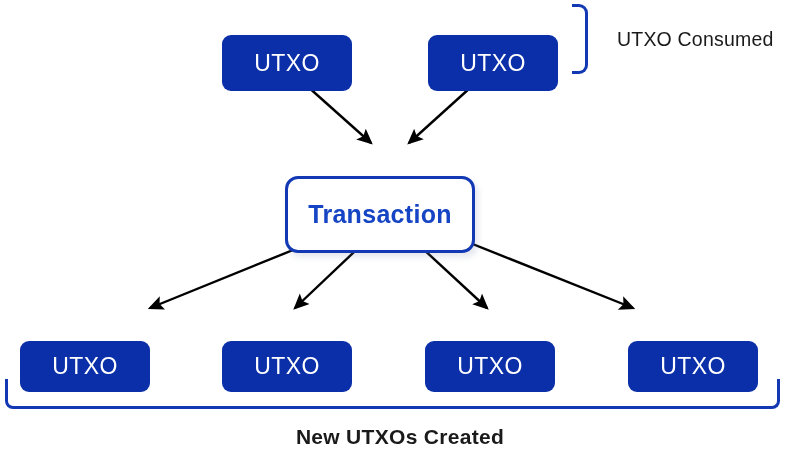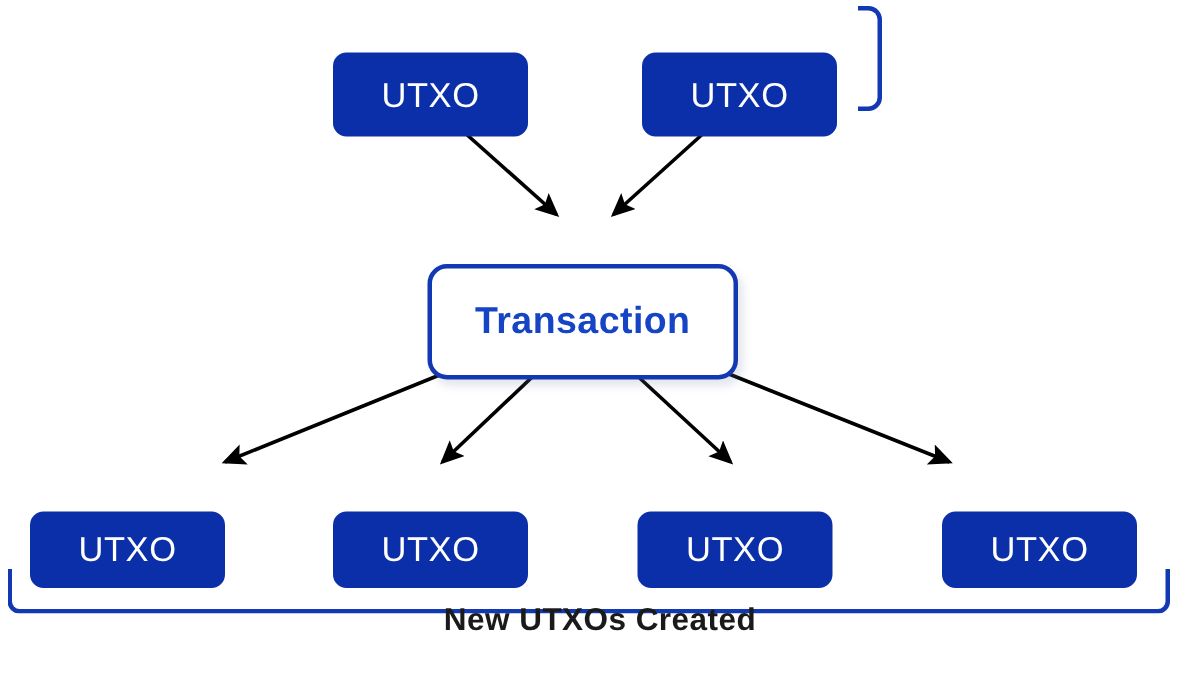--- a/index.html
+++ b/index.html
@@ -112,22 +112,23 @@
   <div class="node utxo-node" style="left:222px; top:12px; width:130px; height:56px;">
     <span>UTXO</span>
   </div>
 
   <div class="node utxo-node" style="left:428px; top:12px; width:130px; height:56px;">
     <span>UTXO</span>
   </div>
 
   <div class="bracket bracket-right" style="left:572px; top:4px; width:16px; height:70px;"></div>
 
+  <div class="caption" style="left:617px; top:28px;">UTXO Consumed</div>
 
-  <div class="node tx-node" style="left:285px; top:153px; width:207px; height:77px;">
+  <div class="node tx-node" style="left:285px; top:153px; width:190px; height:77px;">
     <span>Transaction</span>
   </div>
 
   <div class="node utxo-node" style="left:20px; top:318px; width:130px; height:51px;">
     <span>UTXO</span>
   </div>
 
   <div class="node utxo-node" style="left:222px; top:318px; width:130px; height:51px;">
     <span>UTXO</span>
   </div>
@@ -135,15 +136,15 @@
   <div class="node utxo-node" style="left:425px; top:318px; width:130px; height:51px;">
     <span>UTXO</span>
   </div>
 
   <div class="node utxo-node" style="left:628px; top:318px; width:130px; height:51px;">
     <span>UTXO</span>
   </div>
 
   <div class="bracket bracket-up" style="left:5px; top:379px; width:775px; height:30px;"></div>
 
-  <div class="caption caption-bottom" style="left:0px; top:402px; width:800px; text-align:center;">New UTXOs Created</div>
+  <div class="caption caption-bottom" style="left:0px; top:425px; width:800px; text-align:center;">New UTXOs Created</div>
 
 </div>
 
 </body></html>

